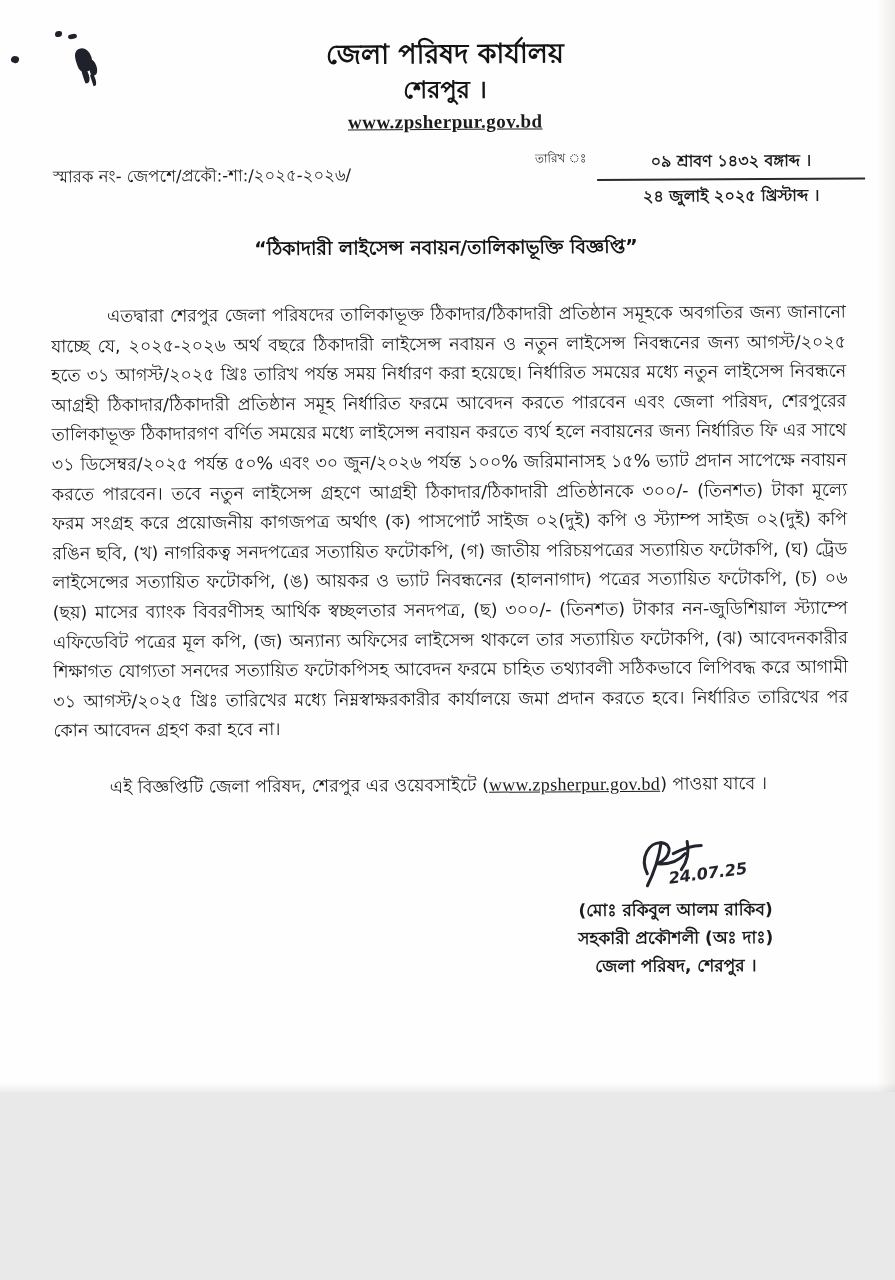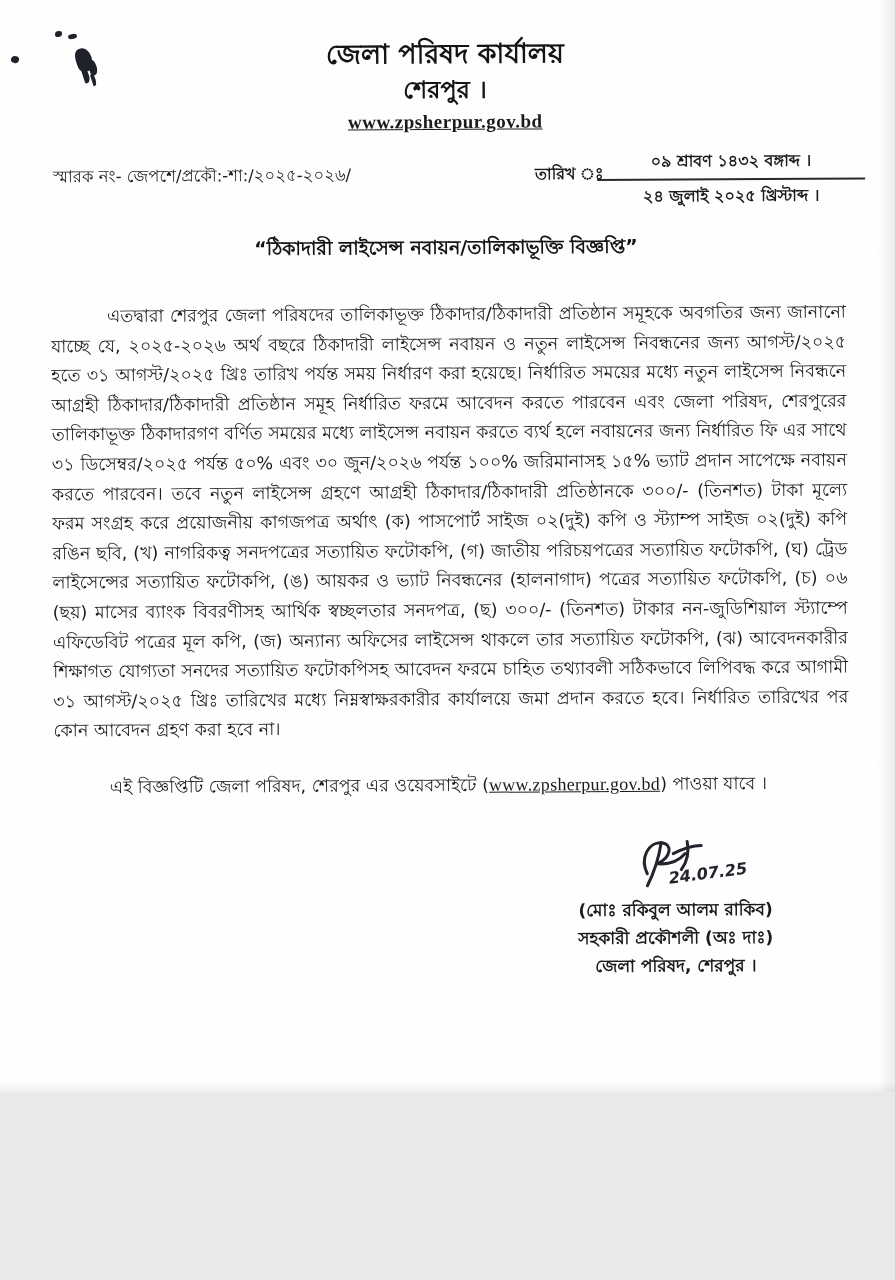--- a/index.html
+++ b/index.html
@@ -49,21 +49,21 @@
   .website{
     display:inline-block;margin-top:4px;
     font-family:"Liberation Serif", serif;
     font-size:19px;font-weight:700;color:#1a1a1a;
     text-decoration:underline;
     letter-spacing:0.5px;
   }
   
   .meta-row{position:absolute;top:150px;left:55px;right:28px;height:60px;}
   .memo{position:absolute;left:0;top:12px;font-size:16.5px;white-space:nowrap;}
-  .date-label{position:absolute;left:482px;top:12px;font-size:16px;font-weight:700;white-space:nowrap;}
+  .date-label{position:absolute;left:482px;top:0;font-size:12px;font-weight:400;white-space:nowrap;}
   .date-stack{position:absolute;right:0;top:0;width:268px;text-align:center;font-size:16px;font-weight:700;}
   .date-top{padding:0 4px 3px 4px;border-bottom:2px solid #2a2a2a;white-space:nowrap;}
   .date-bottom{padding-top:3px;white-space:nowrap;}
   
   .title{
     position:absolute;top:233px;left:0;width:100%;
     text-align:center;font-size:19px;font-weight:700;color:#141414;
   }
   
   .doc-body{

